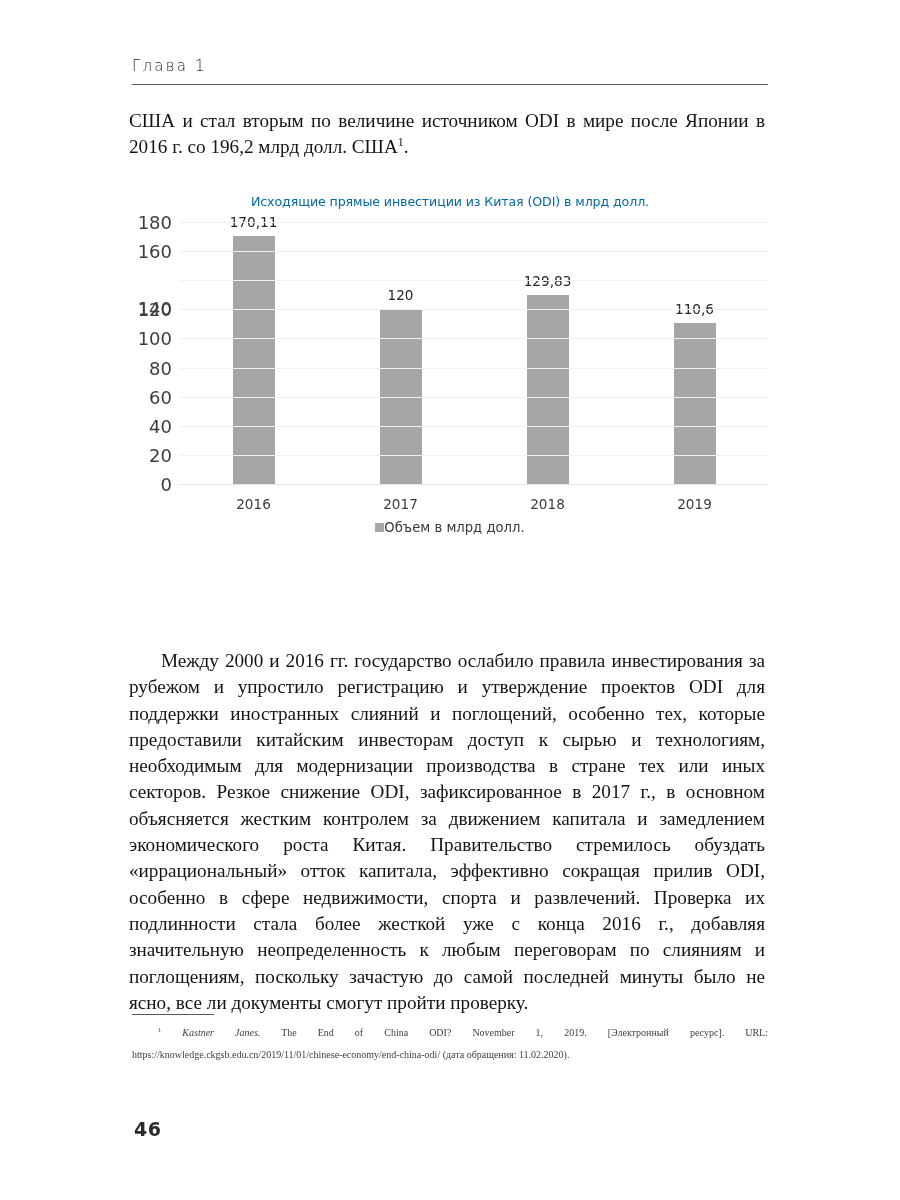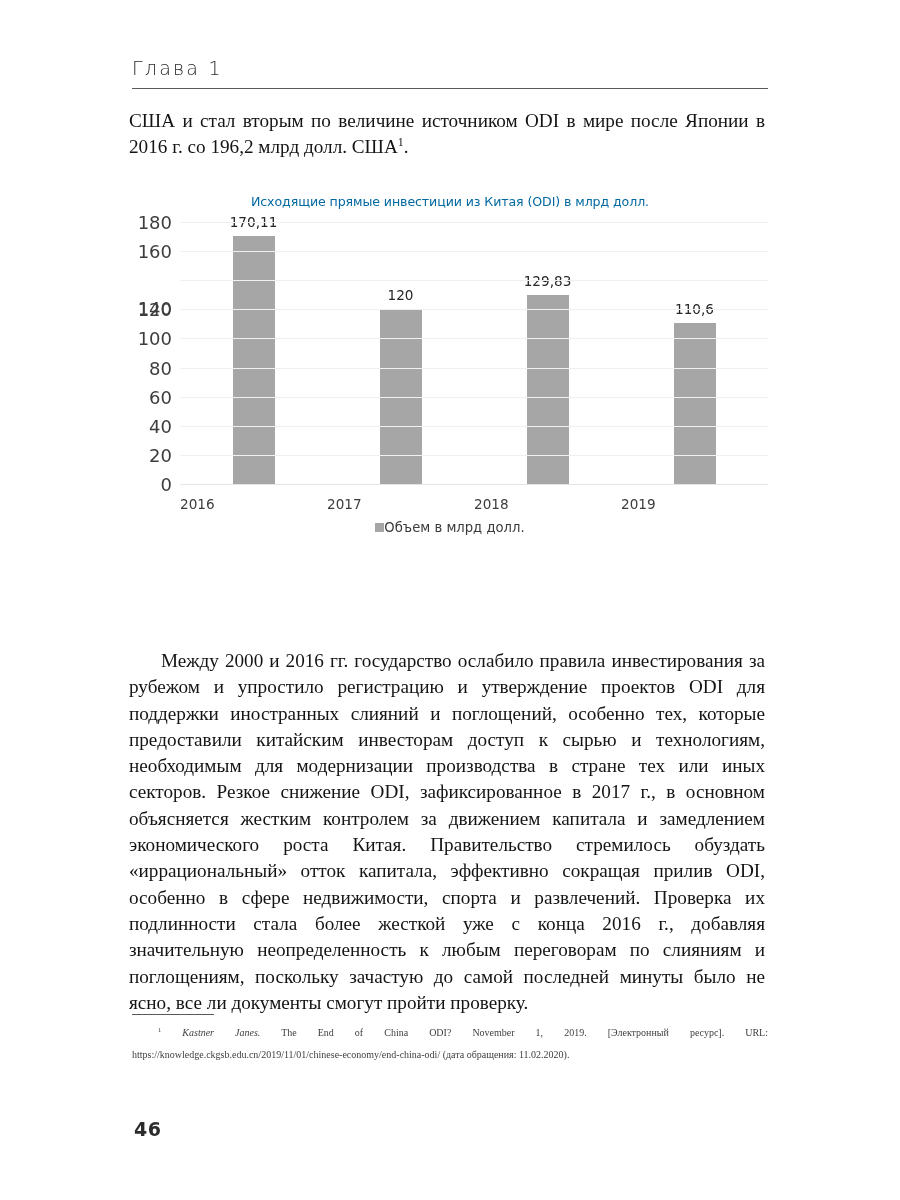--- a/index.html
+++ b/index.html
@@ -27,21 +27,21 @@
 
   
   .running-head {
     position: absolute;
     left: 132px;
     top: 58px;
     width: 636px;
   }
   .running-head-text {
     font-family: "DejaVu Sans", sans-serif;
-    font-size: 19px;
+    font-size: 15px;
     font-weight: 300;
     letter-spacing: 2.2px;
     color: #2b2b2b;
     line-height: 1.1;
   }
   .running-rule {
     margin-top: 9px;
     border-top: 1.15px solid #5a5a5a;
     width: 636px;
     height: 0;
@@ -164,20 +164,21 @@
     position: absolute;
     left: 48px;
     right: 0;
     top: 268px;
     height: 28px;
   }
   .x-tick {
     position: absolute;
     top: 6px;
     width: 147px;
+    text-align: center;
     font-family: "DejaVu Sans", sans-serif;
     font-size: 13.6px;
     color: #3d3d3d;
   }
 
   .legend {
     position: absolute;
     left: 0;
     top: 334px;
     width: 636px;

